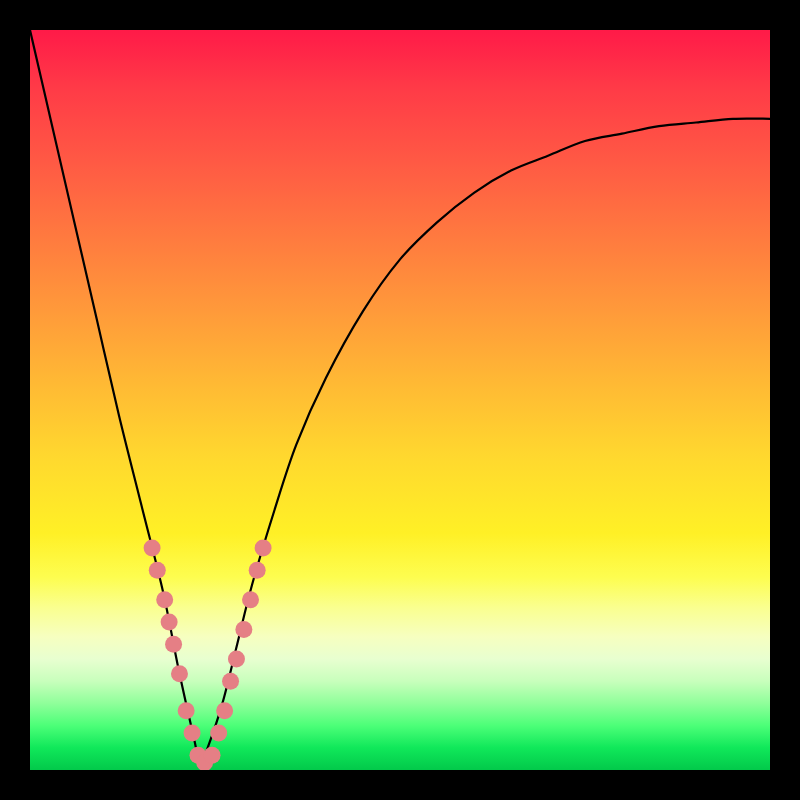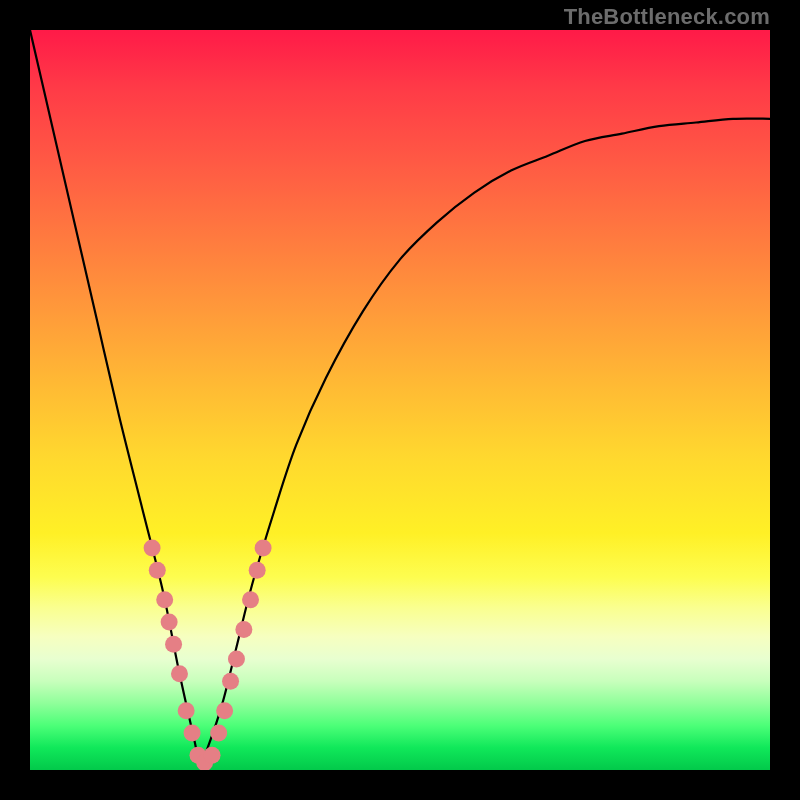--- a/index.html
+++ b/index.html
@@ -69,21 +69,20 @@
     font-weight: 600;
     color: #6c6c6c;
     letter-spacing: 0.2px;
   }
 </style>
 </head>
 <body>
 
 <div class="frame">
 
-  <div class="watermark">TheBottleneck.com</div>
 
   <div class="plot-area">
     <div class="gradient-bg"></div>
     <svg class="curve-layer" viewBox="0 0 740 740" preserveAspectRatio="none">
       <path id="curve-path" fill="none" stroke="#000000" stroke-width="2.2" d="M 0 0 C 3.6999999999999997 16.033333333333342, 14.8 64.13333333333338, 22.2 96.20000000000005 C 29.599999999999998 128.2666666666667, 37 160.33333333333331, 44.4 192.39999999999998 C 51.8 224.46666666666664, 59.199999999999996 256.53333333333336, 66.6 288.6 C 74 320.6666666666667, 81.39999999999999 353.9666666666667, 88.8 384.8 C 96.2 415.6333333333333, 103.6 444, 111 473.6 C 118.4 503.20000000000005, 127.03333333333332 535.2666666666667, 133.2 562.4 C 139.36666666666665 589.5333333333333, 143.06666666666666 612.9666666666667, 148 636.4 C 152.93333333333334 659.8333333333333, 159.10000000000002 686.9666666666667, 162.8 703 C 166.5 719.0333333333333, 167.73333333333335 730.1333333333333, 170.20000000000002 732.6 C 172.66666666666669 735.0666666666667, 173.9 727.6666666666666, 177.6 717.8 C 181.29999999999998 707.9333333333333, 187.46666666666667 690.6666666666666, 192.4 673.4 C 197.33333333333334 656.1333333333333, 202.26666666666668 633.9333333333334, 207.20000000000002 614.2 C 212.13333333333335 594.4666666666667, 215.83333333333334 577.2, 222 555 C 228.16666666666666 532.8, 236.8 504.43333333333334, 244.20000000000002 481 C 251.60000000000002 457.56666666666666, 257.76666666666665 436.59999999999997, 266.4 414.4 C 275.0333333333333 392.2, 284.9 369.99999999999994, 296 347.79999999999995 C 307.1 325.59999999999997, 320.6666666666667 300.9333333333333, 333 281.2 C 345.3333333333333 261.4666666666667, 357.66666666666663 244.20000000000005, 370 229.40000000000003 C 382.33333333333337 214.60000000000002, 394.66666666666674 203.5, 407.00000000000006 192.39999999999998 C 419.33333333333337 181.29999999999995, 431.6666666666667 171.4333333333333, 444 162.79999999999995 C 456.3333333333333 154.1666666666666, 468.6666666666667 146.76666666666657, 481 140.5999999999999 C 493.3333333333333 134.43333333333325, 505.6666666666667 130.73333333333338, 518 125.80000000000007 C 530.3333333333334 120.86666666666675, 542.6666666666666 114.7, 555 111 C 567.3333333333334 107.3, 579.6666666666666 106.06666666666668, 592 103.60000000000002 C 604.3333333333334 101.13333333333337, 616.6666666666666 98.05000000000005, 629 96.20000000000005 C 641.3333333333334 94.35000000000004, 653.6666666666666 93.73333333333335, 666 92.5 C 678.3333333333334 91.26666666666665, 690.6666666666666 89.41666666666663, 703 88.79999999999995 C 715.3333333333334 88.18333333333328, 733.8333333333334 88.79999999999995, 740 88.79999999999995"></path>
       <g id="marker-group">
           <circle cx="122.10000000000001" cy="518" r="8.5" fill="#e57f85"></circle>
           <circle cx="127.27999999999999" cy="540.2" r="8.5" fill="#e57f85"></circle>
           <circle cx="134.68" cy="569.8" r="8.5" fill="#e57f85"></circle>
           <circle cx="139.12" cy="592" r="8.5" fill="#e57f85"></circle>

